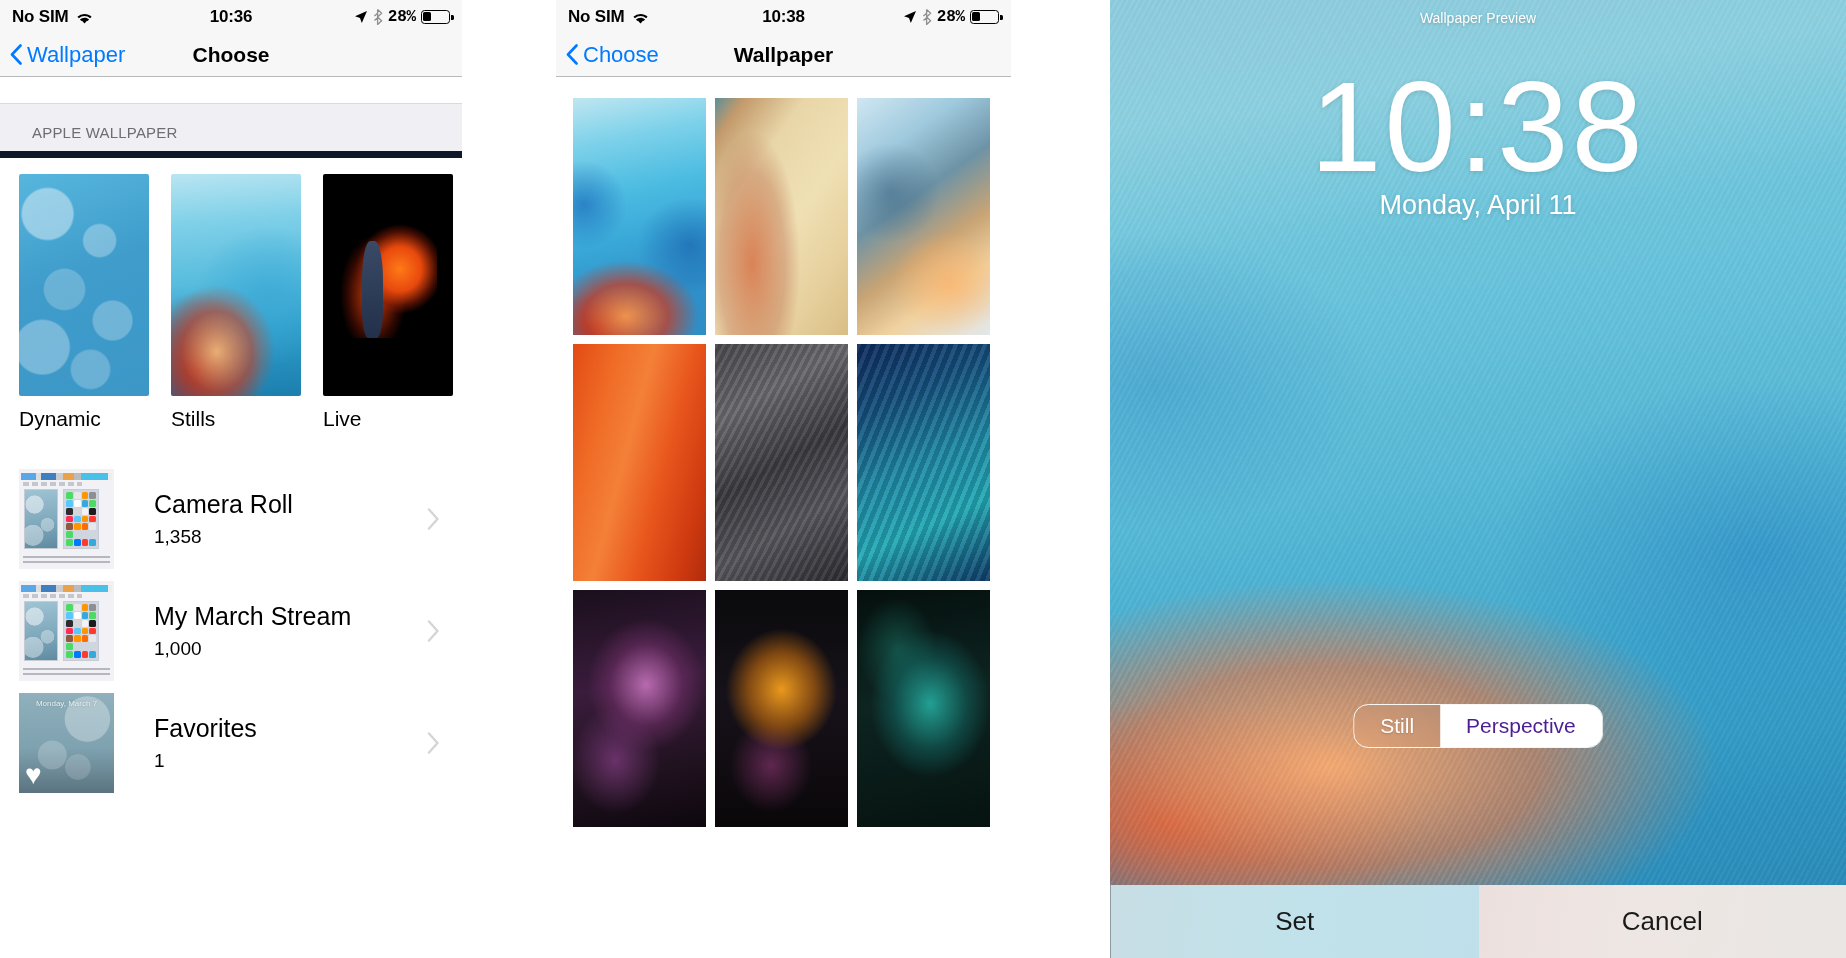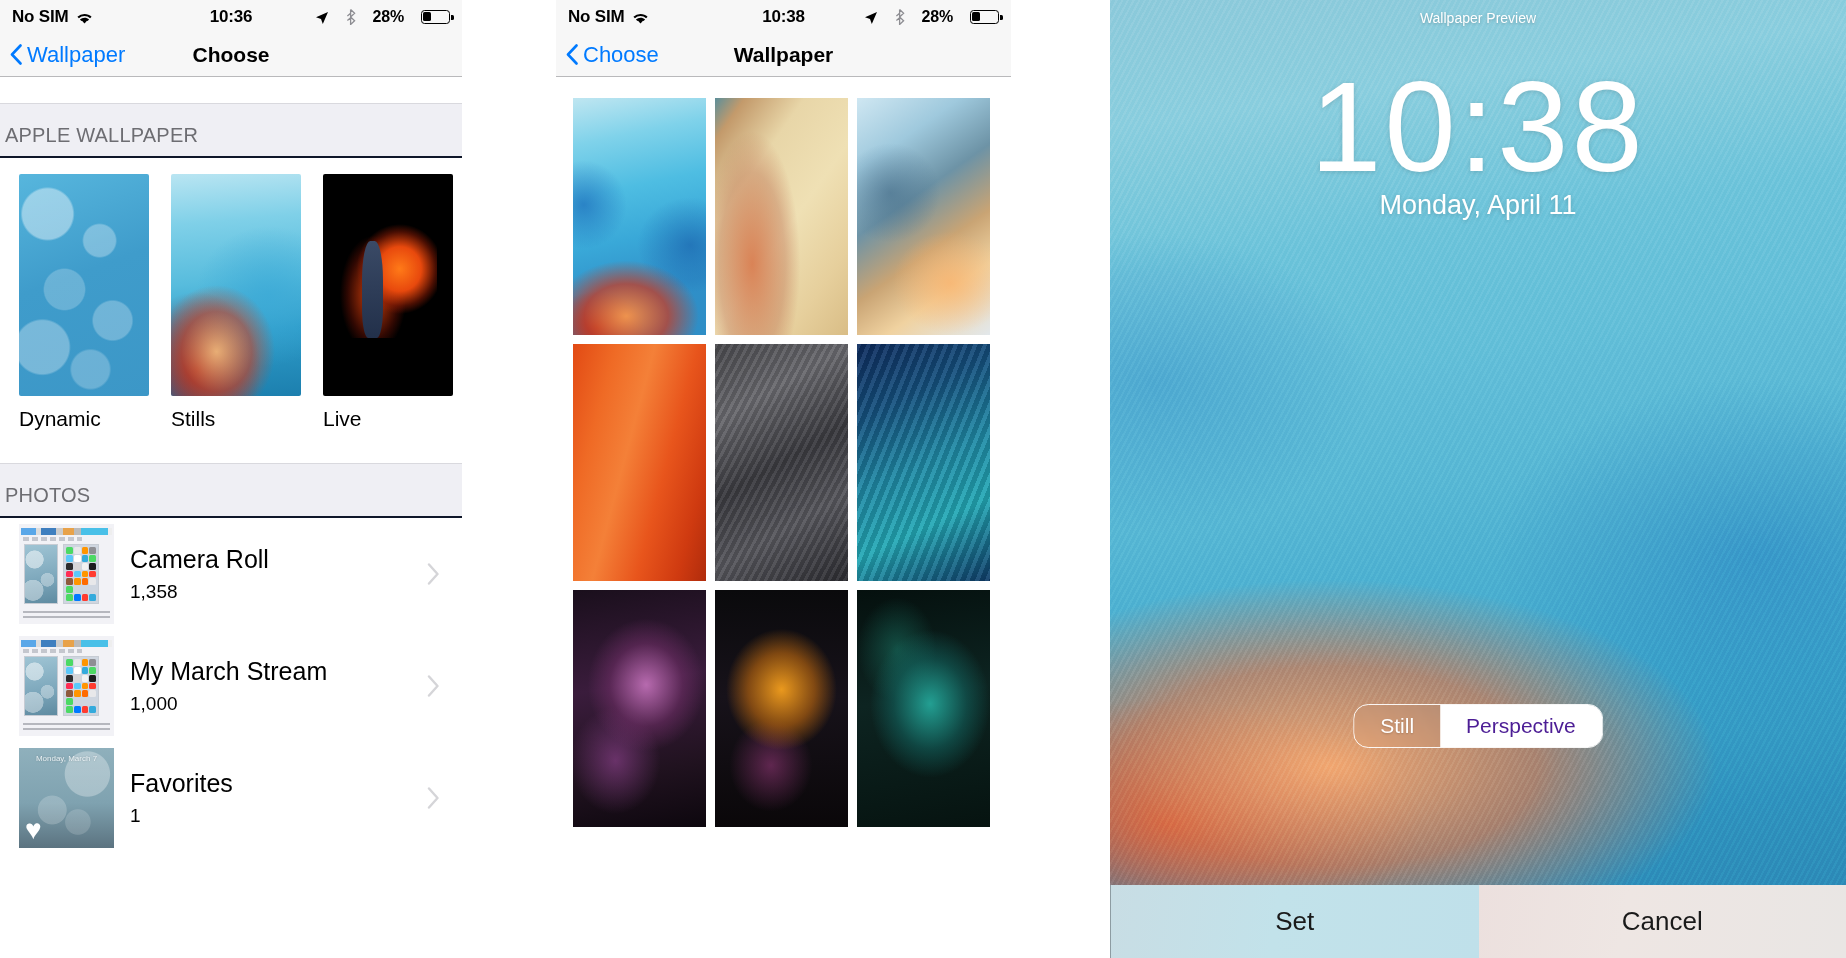--- a/index.html
+++ b/index.html
@@ -40,22 +40,22 @@
     color: #000;
     letter-spacing: -0.2px;
   }
   .sb-left { display: flex; align-items: center; gap: 7px; }
   .sb-center {
     position: absolute; left: 0; right: 0;
     text-align: center; font-size: 17px; font-weight: bold;
     pointer-events: none;
   }
   .sb-right {
-    margin-left: auto; display: flex; align-items: center; gap: 17px;
-    position: relative; z-index: 2;
+    margin-left: auto; display: flex; align-items: center; gap: 5px;
+    position: relative; z-index: 2; font-family: Liberation Mono, monospace;
   }
   .wifi-icon { display: inline-block; width: 19px; height: 14px; }
   .loc-icon  { display: inline-block; width: 14px; height: 14px; }
   .bt-icon   { display: inline-block; width: 10px; height: 16px; }
   .batt-pct  { font-size: 16px; font-weight: bold; }
   .batt-shell {
     position: relative;
     width: 29px; height: 14px;
     border: 1.6px solid #000;
     border-radius: 3.5px;
@@ -95,23 +95,23 @@
     text-align: center;
     font-size: 21px; font-weight: bold; color: #000;
     pointer-events: none;
   }
 
   
   .group-gap { height: 26px; background: #fff; }
   .group-header {
     background: #efeff4;
     border-top: 1px solid #d9d9de;
-    border-bottom: 2px solid #0f172a;
-    padding: 20px 17px 8px 5px;
-    font-size: 20px;
+    border-bottom: 7px solid #0f172a;
+    padding: 20px 17px 8px 32px;
+    font-size: 15px;
     color: #6d6d72;
     letter-spacing: 0.2px;
     height: 55px;
   }
 
   
   .aw-row {
     display: flex;
     gap: 22px;
     padding: 16px 19px 10px 19px;
@@ -178,21 +178,21 @@
     cursor: pointer;
     position: relative;
   }
   .album-thumb {
     width: 95px; height: 100px;
     flex: 0 0 95px;
     position: relative;
     overflow: hidden;
     background: #eceef3;
   }
-  .album-text { margin-left: 16px; flex: 1; }
+  .album-text { margin-left: 40px; flex: 1; }
   .album-title { font-size: 25px; color: #000; line-height: 1.15; }
   .album-count { font-size: 19px; color: #000; margin-top: 8px; }
   .chev-right {
     margin-right: 22px; width: 13px; height: 22px; flex: 0 0 13px;
     opacity: .75;
   }
 
   
   .mini-shot {
     position: absolute; inset: 0;
@@ -460,21 +460,20 @@
       </div>
       <div class="aw-item">
         <div class="aw-thumb">
             <div class="art-live"></div>
           </div>
         <div class="aw-label">Live</div>
       </div>
     </div>
 
     <div class="group-gap" style="height:22px"></div>
-    <div class="group-header">PHOTOS</div>
 
     <div class="album-list">
 
       <div class="album-row">
         <div class="album-thumb">
           <div class="mini-shot">
             <div class="bar"></div>
               <div class="bar2"></div>
             <div class="left-phone"></div>
             <div class="right-phone">

